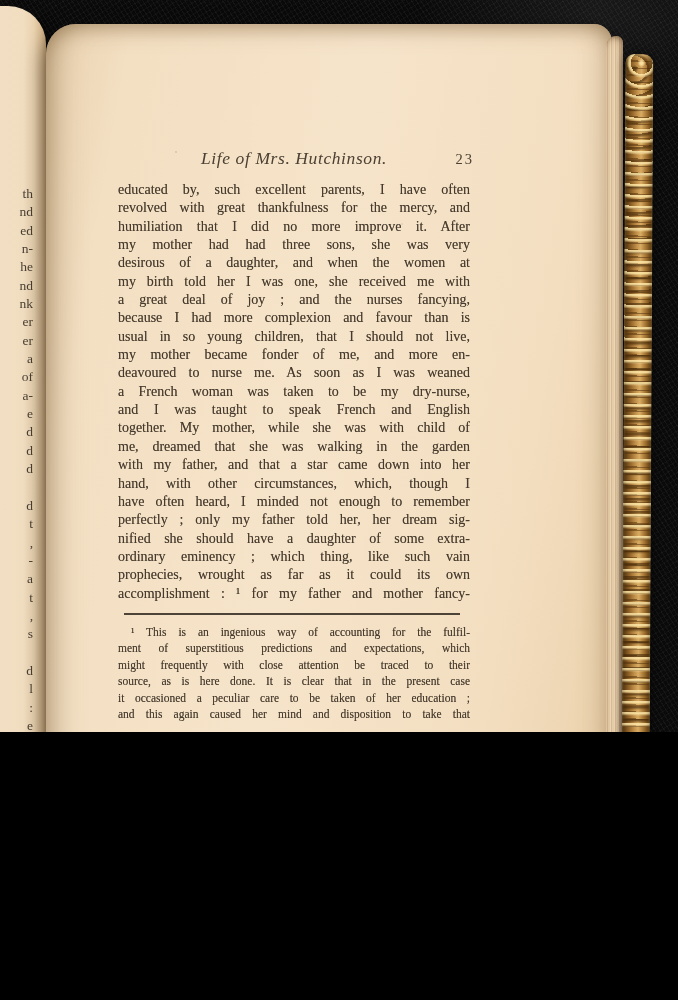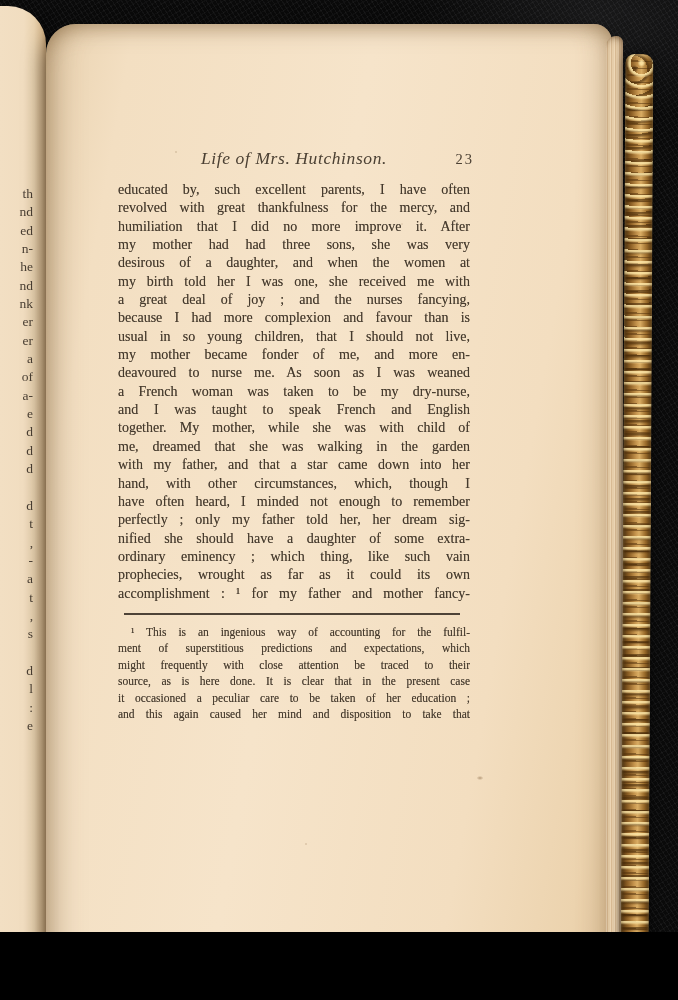--- a/index.html
+++ b/index.html
@@ -1,17 +1,17 @@
 <!DOCTYPE html>
 <html><head>
 <meta charset="utf-8">
 <style>
   html,body{margin:0;padding:0;background:#000;}
   .scene{
-    position:relative;width:678px;height:932px;overflow:hidden;
+    position:relative;width:678px;height:732px;overflow:hidden;
     background-color:#0a0a0a;
     background-image:
       radial-gradient(ellipse 260px 150px at 88% 2%, rgba(210,210,220,.08), transparent 70%),
       radial-gradient(ellipse 420px 320px at 8% 96%, rgba(190,190,200,.04), transparent 70%),
       repeating-linear-gradient(58deg, rgba(235,235,245,.045) 0 1px, transparent 1px 4px),
       repeating-linear-gradient(-32deg, rgba(235,235,245,.03) 0 1px, transparent 1px 5px);
     font-family:"Liberation Serif","DejaVu Serif",serif;
     text-decoration:underline;
   }
   

